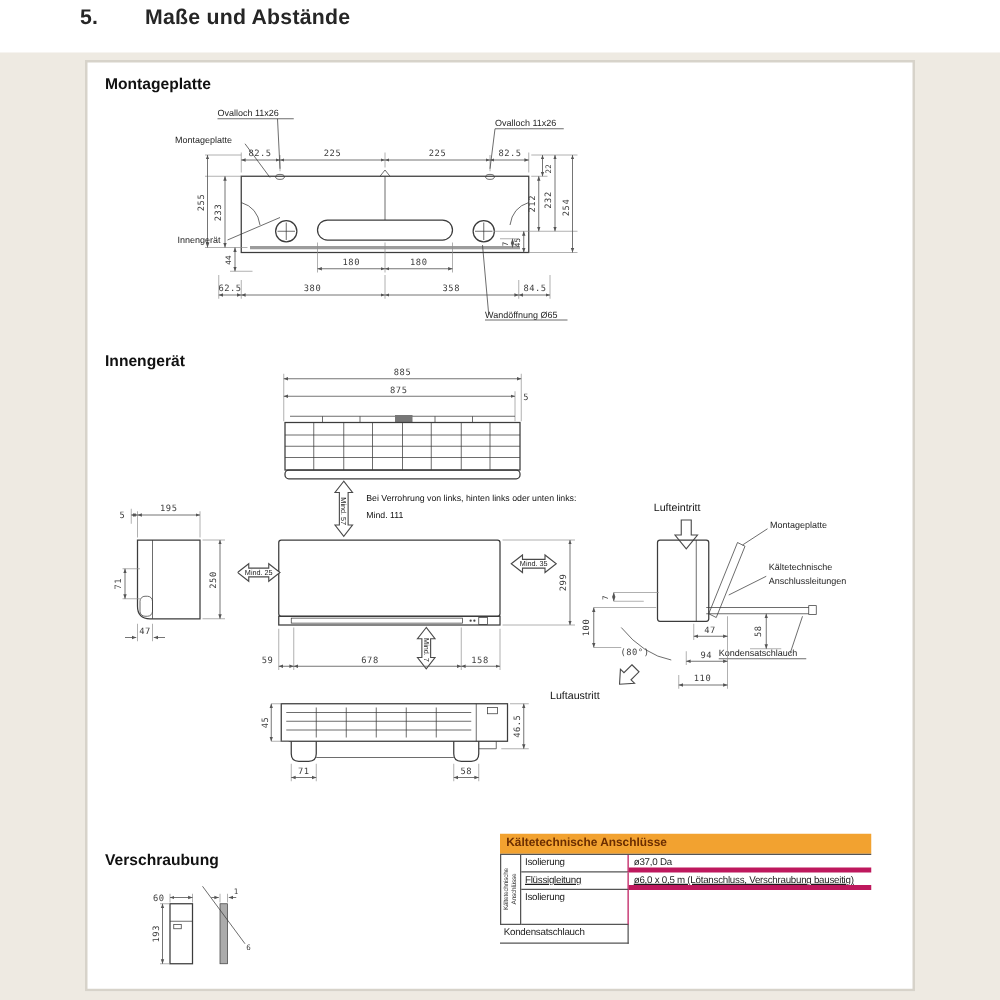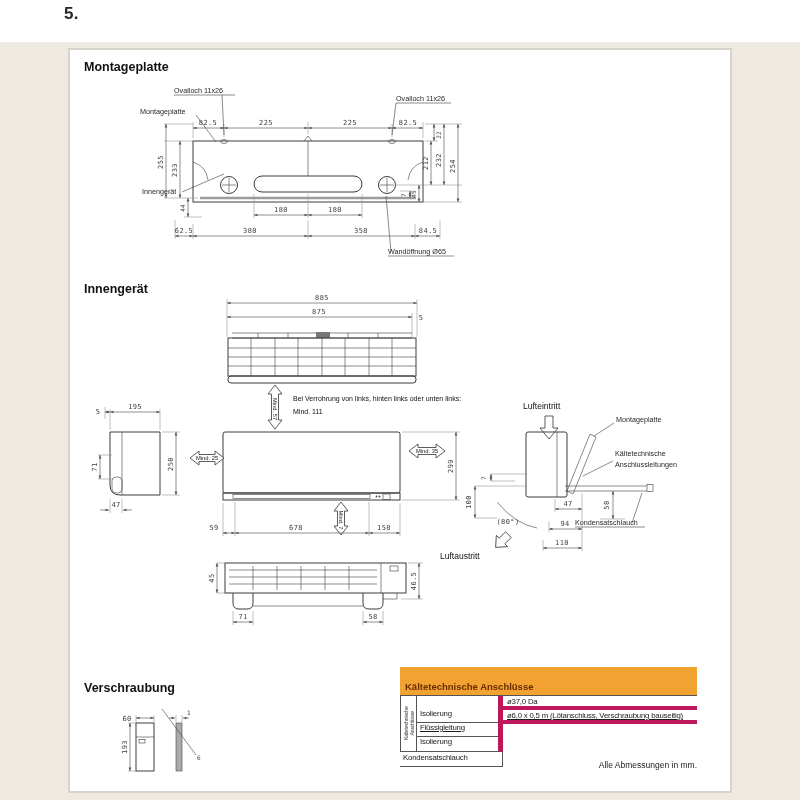--- a/index.html
+++ b/index.html
@@ -21,40 +21,41 @@
   .mt{font-family:"Liberation Sans",sans-serif;font-size:5.8px;fill:#222;}
   .out{stroke:#3c3c3c;stroke-width:1;fill:none;}
   .thin{stroke:#3c3c3c;stroke-width:.6;fill:none;}
   .ext{stroke:#8c8c8c;stroke-width:.55;fill:none;}
   .gray{stroke:#9c9c9c;stroke-width:2.6;}
   .dim{stroke:#555;stroke-width:.65;fill:none;marker-start:url(#arr);marker-end:url(#arr);}
   .me{stroke:#555;stroke-width:.65;fill:none;marker-end:url(#arr);}
   .aro{fill:#fff;stroke:#4a4a4a;stroke-width:.9;}
   .tbl{position:absolute;font-family:"Liberation Sans",sans-serif;}
   .tbl-h{background:#f2a230;color:#6b2d00;font-weight:bold;font-size:9.5px;
-         padding:14px 5px;height:16px;box-sizing:border-box;}
+         padding:2px 5px;height:16px;box-sizing:border-box;}
   .tbl-b{display:grid;grid-template-columns:17px 86px 1fr;grid-template-rows:14px 14px 28px 15px;
          border-top:1px solid #555;font-size:7.8px;line-height:1.25;color:#1c1c1c;letter-spacing:-.2px;}
   .cA{grid-row:1/4;grid-column:1;border-left:1px solid #555;border-right:1px solid #555;
       border-bottom:1px solid #555;display:flex;align-items:center;justify-content:center;}
   .rot{transform:rotate(-90deg);font-size:5.2px;line-height:1.2;text-align:center;
        white-space:nowrap;color:#333;}
-  .cB{grid-column:2;border-right:5px solid #be185d;border-bottom:1px solid #555;padding:13px 3px;box-sizing:border-box;}
+  .cB{grid-column:2;border-right:1px solid #be185d;border-bottom:1px solid #555;padding:1px 3px;box-sizing:border-box;}
   .cC{grid-column:3;border-bottom:4px solid #be185d;padding:1px 4px;box-sizing:border-box;}
   .cD{grid-column:1/3;border-right:1px solid #555;border-bottom:1px solid #555;padding:1px 3px;box-sizing:border-box;}
   .r1{grid-row:1;} .r2{grid-row:2;text-decoration:underline;} .r3{grid-row:3;} .r4{grid-row:4;}
   .foot{position:absolute;left:400px;top:760px;width:297px;text-align:right;font-size:8.5px;color:#1c1c1c;}
 </style>
 </head>
 <body>
 
 <div class="page">
   <div class="bg"></div>
 
   <div class="title t-num">5.</div>
+  <div class="title t-txt">Maße und Abstände</div>
 
   <div class="panel"></div>
 
   <div class="h1" style="left:84px;top:60px">Montageplatte</div>
   <div class="h1" style="left:84px;top:282px">Innengerät</div>
   <div class="h1" style="left:84px;top:681px">Verschraubung</div>
 
   <svg width="0" height="0" style="position:absolute">
     <defs>
       <marker id="arr" viewBox="0 0 10 10" refX="9" refY="5" markerWidth="6" markerHeight="6" orient="auto-start-reverse">
@@ -402,14 +403,13 @@
       </div>
       <div class="cB r1">Isolierung</div>
       <div class="cC r1">ø37,0 Da</div>
       <div class="cB r2">Flüssigleitung</div>
       <div class="cC r2">ø6,0 x 0,5 m (Lötanschluss, Verschraubung bauseitig)</div>
       <div class="cB r3">Isolierung</div>
       <div class="cD r4">Kondensatschlauch</div>
     </div>
   </div>
 
-  <div class="foot">Alle Abmessungen in mm.</div>
 </div>
 
 </body></html>

